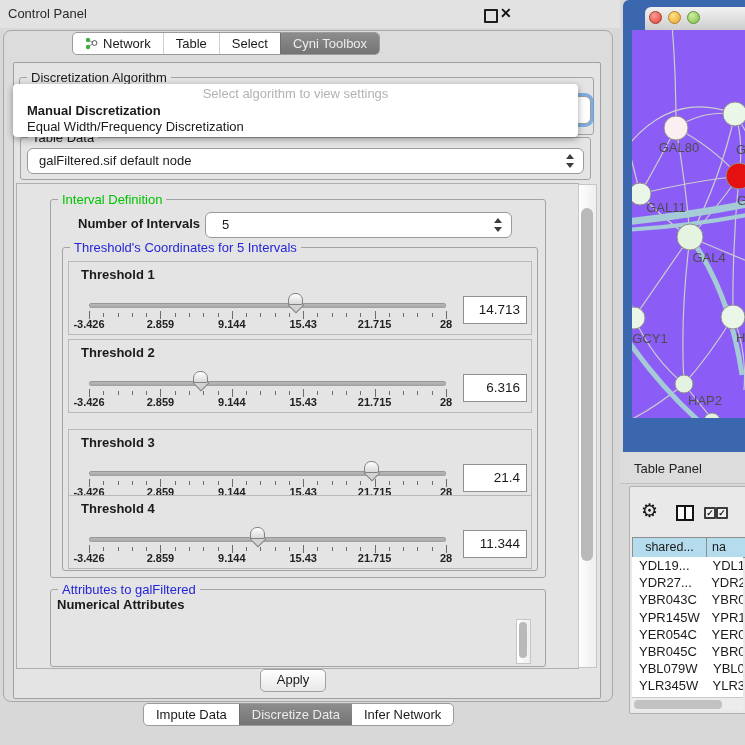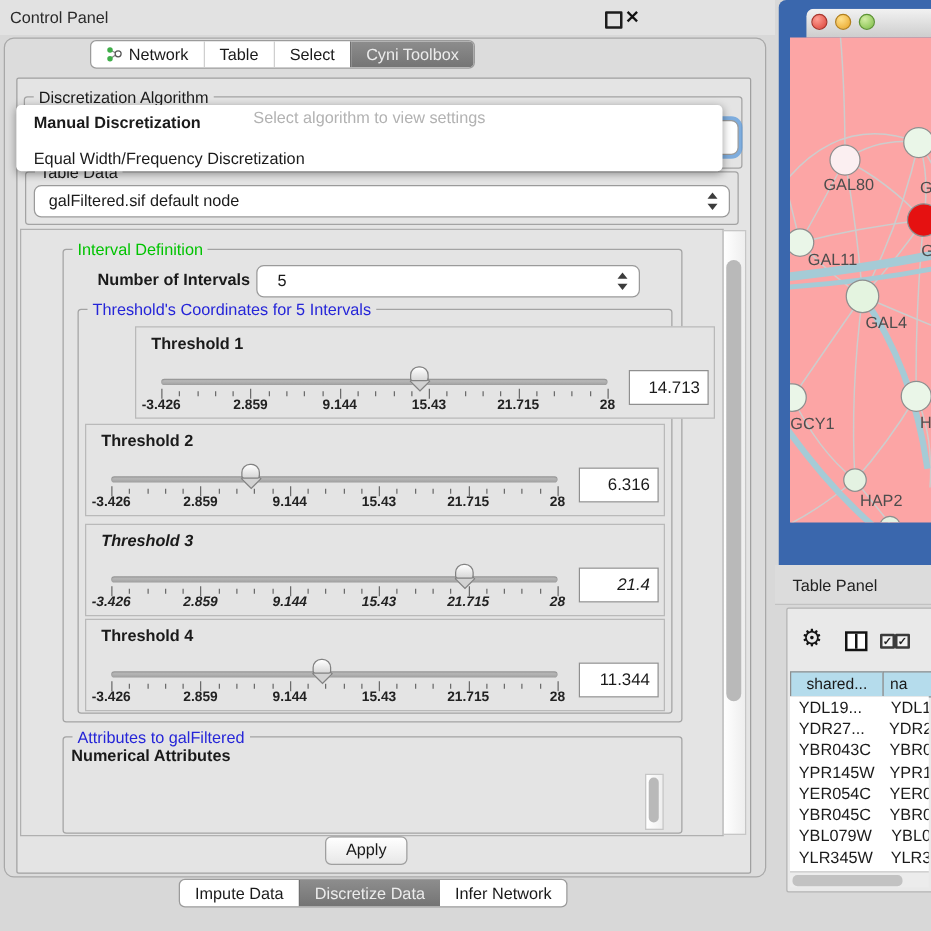--- a/index.html
+++ b/index.html
@@ -58,21 +58,21 @@
   .attr-list{position:absolute;left:66px;top:617px;width:464px;height:45px;background:#fff;border:1px solid #b5b5b5;overflow:hidden}
   .attr-item{padding-left:9px;height:15px;line-height:15px;white-space:nowrap}
   
   .btn{position:absolute;background:linear-gradient(#ffffff,#e7e7e7);border:1px solid #9f9f9f;border-radius:5px;
        text-align:center;line-height:20px;font-size:13px}
   
   .net-frame{left:623px;top:0;width:122px;height:452px;background:#3a67ad;border-top-left-radius:6px}
   .net-titlebar{left:645px;top:7px;width:100px;height:23px;background:linear-gradient(#f2f2f2,#cdcdcd);
                 border-top-left-radius:6px;border-bottom:1px solid #9b9b9b}
   .light{position:absolute;top:4px;width:13px;height:13px;border-radius:50%;box-sizing:border-box}
-  .net-canvas{left:632px;top:30px;width:113px;height:388px;background:#fca5a5;overflow:hidden}
+  .net-canvas{left:632px;top:30px;width:113px;height:388px;background:#8b5cf6;overflow:hidden}
   
   .tp-header{left:620px;top:452px;width:125px;height:31px;background:#dcdcdc;border-bottom:1px solid #c2c2c2}
   .tp-title{left:634px;top:461px;font-size:13px;color:#222}
   .tp-outer{left:629px;top:486px;width:116px;height:226px;background:#e9e9e9;border:1px solid #b3b3b3;border-radius:2px}
   .gear{left:641px;top:499px;font-size:19px;color:#141414}
   .colicon{left:676px;top:505px;width:14px;height:12px;border:2px solid #141414;background:#fff}
   .colicon::after{content:"";position:absolute;left:6px;top:0;width:2px;height:12px;background:#141414}
   .chk{position:absolute;top:507px;width:8px;height:8px;border:2px solid #3b3b3b;border-radius:1px;background:#f2f2f2;
        font-size:9px;line-height:8px;text-align:center;color:#222;font-weight:bold}
   .hdrcell{position:absolute;top:537px;height:19px;background:#b5dcec;border:1px solid #8e8e8e;
@@ -121,21 +121,21 @@
       </div>
     </div>
 
   <div class="group" style="left:19px;top:77px;width:573px;height:56px">
     <span class="gtitle">Discretization Algorithm</span>
   </div>
   <div class="combo focusring" style="left:25px;top:96px;width:564px;height:26px"></div>
 
   <div class="abs popup">
     <div class="prompt">Select algorithm to view settings</div>
-    <div class="pitem bold" style="top:6px">Manual Discretization</div>
+    <div class="pitem bold" style="top:19px">Manual Discretization</div>
     <div class="pitem" style="top:35px">Equal Width/Frequency Discretization</div>
   </div>
 
   <div class="group" style="left:20px;top:137px;width:569px;height:41px">
     <span class="gtitle">Table Data</span>
   </div>
   <div class="combo" style="left:27px;top:148px;width:555px;height:24px">
     <span class="ctext">galFiltered.sif default node</span>
     <span class="updown"></span>
   </div>
@@ -148,21 +148,21 @@
     <span class="abs bold" style="left:61px;top:32px">Number of Intervals</span>
     <div class="combo" style="left:188px;top:28px;width:305px;height:24px">
       <span class="ctext" style="padding-left:16px">5</span>
       <span class="updown"></span>
     </div>
 
     <div class="group" style="left:45px;top:63px;width:474px;height:322px">
       <span class="gtitle blue">Threshold's Coordinates for 5 Intervals</span>
     </div>
     <div class="abs" id="thresholds" style="left:51px;top:77px;width:464px;height:308px">
-        <div class="th-box" style="top: 0px; margin-left: 40px;">
+        <div class="th-box" style="top: 0px;">
           <div class="th-label">Threshold 1</div>
           <div class="sl-track"></div>
           <div class="sl-thumb" style="left: 219.059px;"></div>
           <div class="tick" style="left: 20px; top: 49px; height: 8px;"></div>
           <div class="tick" style="left: 34.28px; top: 51px; height: 4px;"></div>
           <div class="tick" style="left: 48.56px; top: 51px; height: 4px;"></div>
           <div class="tick" style="left: 62.84px; top: 51px; height: 4px;"></div>
           <div class="tick" style="left: 77.12px; top: 51px; height: 4px;"></div>
           <div class="tick" style="left: 91.4px; top: 49px; height: 8px;"></div>
           <div class="tick" style="left: 105.68px; top: 51px; height: 4px;"></div>
@@ -224,21 +224,21 @@
           <div class="tick" style="left: 362.72px; top: 51px; height: 4px;"></div>
           <div class="tick" style="left: 377px; top: 49px; height: 8px;"></div>
           <div class="ticklab" style="left: -8px;">-3.426</div>
           <div class="ticklab" style="left: 63.4px;">2.859</div>
           <div class="ticklab" style="left: 134.8px;">9.144</div>
           <div class="ticklab" style="left: 206.2px;">15.43</div>
           <div class="ticklab" style="left: 277.6px;">21.715</div>
           <div class="ticklab" style="left: 349px;">28</div>
           <div class="th-field">6.316</div>
         </div>
-        <div class="th-box" style="top: 158px; font-style: italic;">
+        <div class="th-box" style="top: 168px;">
           <div class="th-label">Threshold 3</div>
           <div class="sl-track"></div>
           <div class="sl-thumb" style="left: 295.024px;"></div>
           <div class="tick" style="left: 20px; top: 49px; height: 8px;"></div>
           <div class="tick" style="left: 34.28px; top: 51px; height: 4px;"></div>
           <div class="tick" style="left: 48.56px; top: 51px; height: 4px;"></div>
           <div class="tick" style="left: 62.84px; top: 51px; height: 4px;"></div>
           <div class="tick" style="left: 77.12px; top: 51px; height: 4px;"></div>
           <div class="tick" style="left: 91.4px; top: 49px; height: 8px;"></div>
           <div class="tick" style="left: 105.68px; top: 51px; height: 4px;"></div>

